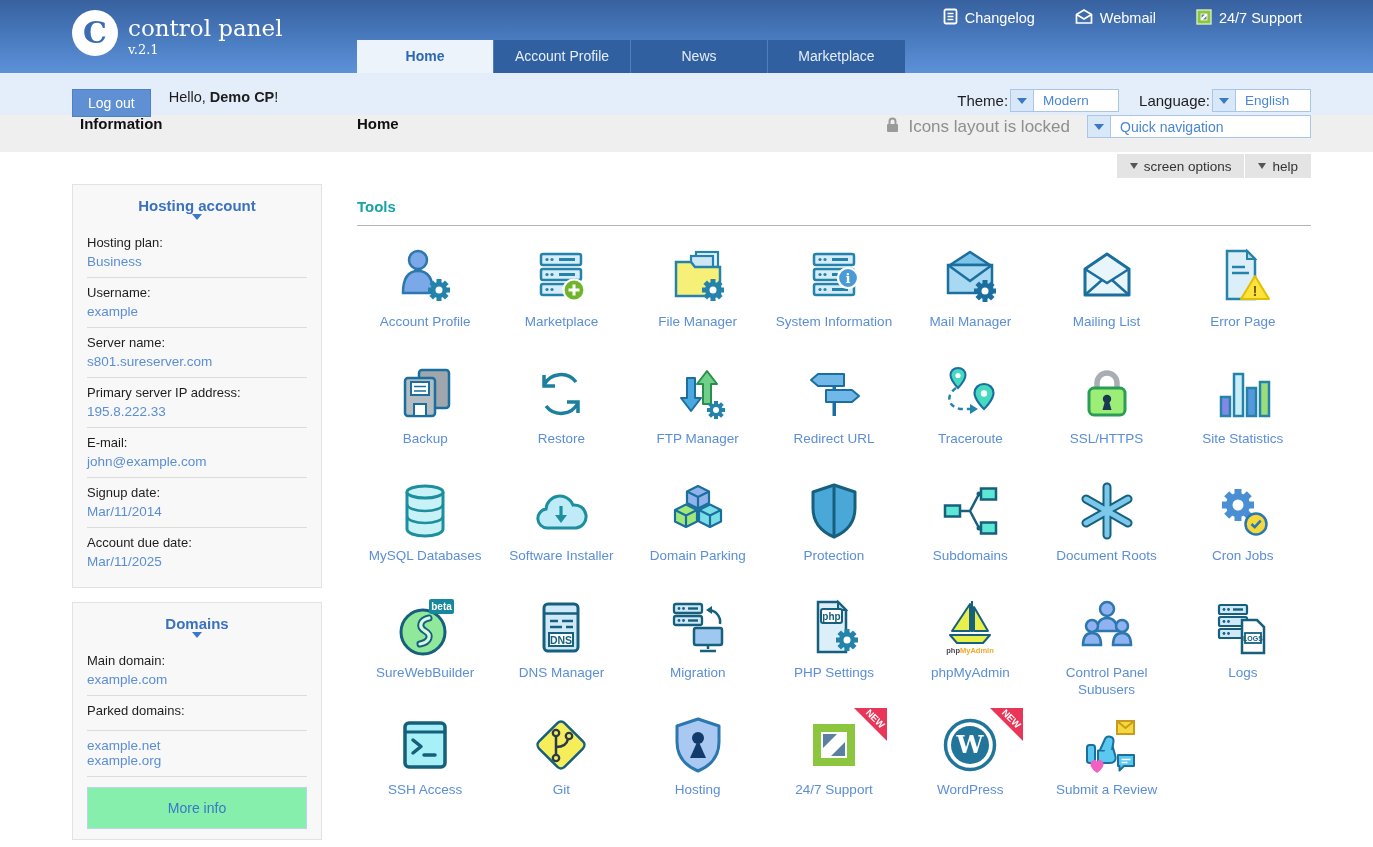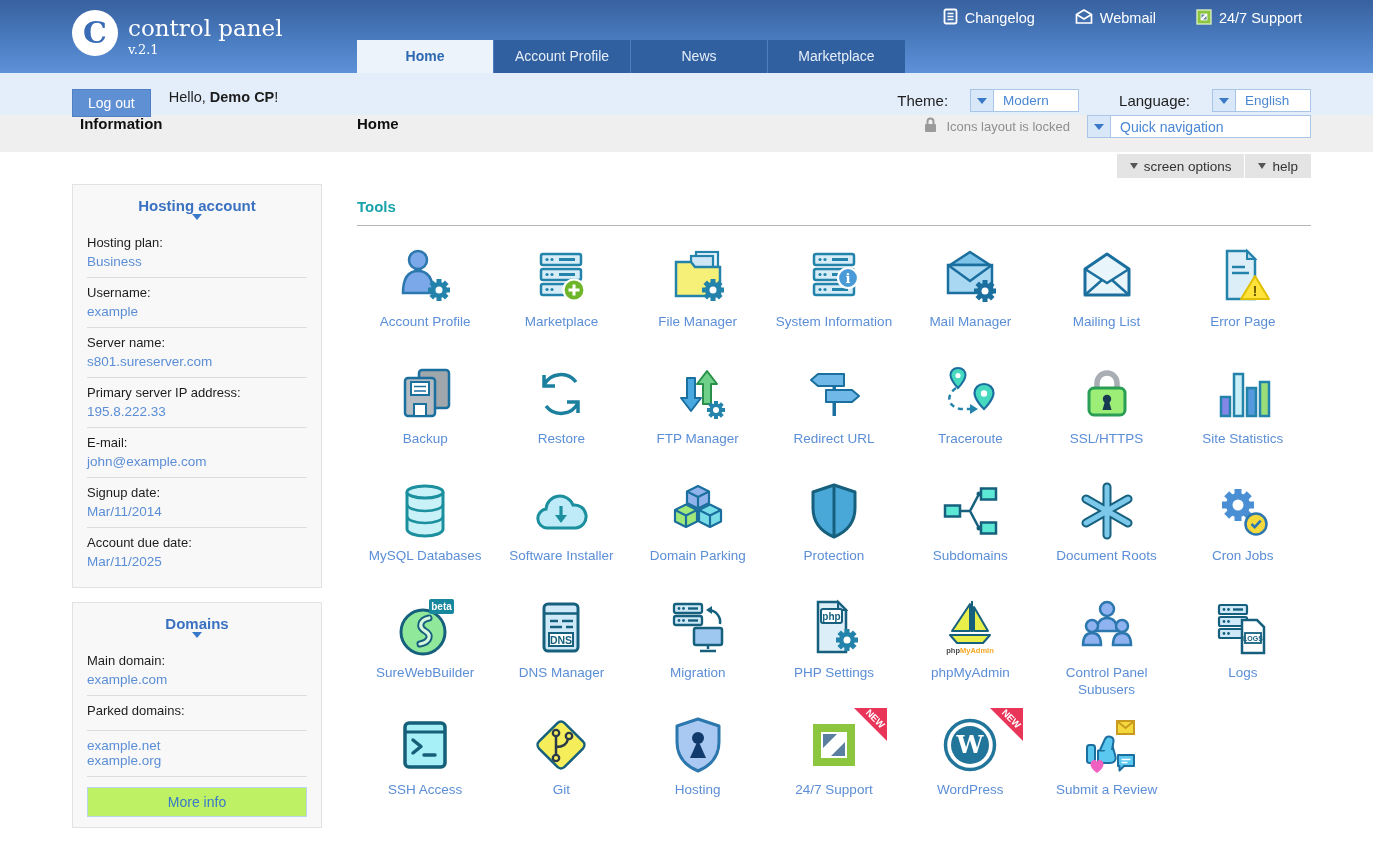--- a/index.html
+++ b/index.html
@@ -18,51 +18,51 @@
   .top-links { position:absolute; right:71px; top:8px; display:flex; gap:40px; }
   .top-link { display:flex; align-items:center; gap:7px; color:#fff; font-size:14.5px; cursor:pointer; }
   .tabs { position:absolute; left:357px; bottom:0; display:flex; }
   .tab { width:137px; height:33px; line-height:33px; text-align:center; font-size:14px; color:#e6eefa; background:#30609f; border-right:1px solid #4f7fbc; cursor:pointer; }
   .tab:last-child { border-right:none; }
   .tab.active { background:#ecf3fb; color:#2e68b0; font-weight:bold; }
   
   .welcome-bar { height:42px; background:#e4eefa; display:flex; align-items:flex-start; padding:16px 62px 0 72px; }
   .logout-btn { background:#6090d4; border:1px solid #4f80c4; color:#fff; font-size:14px; padding:5px 15px; cursor:pointer; font-family:inherit; }
   .greeting { margin-left:18px; font-size:14.5px; color:#1d1d1d; }
-  .wb-right { margin-left:auto; display:flex; align-items:center; gap:22px; }
+  .wb-right { margin-left:auto; display:flex; align-items:center; gap:2px; }
   .wb-label { font-size:15px; color:#1d1d1d; }
   .wb-label.lang { margin-left:18px; }
   .dd { display:inline-flex; align-items:stretch; border:1px solid #a9c6e8; background:#fff; height:23px; cursor:pointer; }
   .dd-btn { width:23px; background:#d9e8f8; border-right:1px solid #a9c6e8; display:flex; align-items:center; justify-content:center; }
   .dd-val { display:flex; align-items:center; padding:0 9px; color:#4a86d3; font-size:13.5px; }
   .caret-down { width:0; height:0; border-left:5px solid transparent; border-right:5px solid transparent; border-top:6px solid #3a78c8; }
   .caret-down.dark { border-top-color:#555; border-left-width:4.5px; border-right-width:4.5px; }
   .caret-right { width:0; height:0; border-top:5px solid transparent; border-bottom:5px solid transparent; border-left:6px solid #3a78c8; }
   
   .info-bar { height:37px; background:#efefef; display:flex; align-items:flex-start; }
   .info-left { width:357px; padding-left:80px; font-weight:bold; font-size:15px; color:#111; }
   .info-main { font-weight:bold; font-size:15px; color:#111; }
   .info-right { margin-left:auto; display:flex; align-items:center; gap:9px; padding-right:62px; }
-  .lock-text { color:#8e8e8e; font-size:13px; margin-right:8px; }
+  .lock-text { color:#8e8e8e; font-size:17px; margin-right:8px; }
   .dd.quicknav { width:224px; }
   .dd.quicknav .dd-val { font-size:14px; }
   .dd.theme { width:109px; } .dd.language { width:99px; }
   
   .options-row { height:28px; background:#fff; display:flex; justify-content:flex-end; padding-right:62px; gap:1px; }
   .btn-gray { background:#e4e4e4; border:none; color:#333; font-size:13.5px; padding:0 13px; height:24px; margin-top:2px; display:inline-flex; align-items:center; gap:6px; cursor:pointer; font-family:inherit; }
   
   .content { display:flex; padding:4px 62px 0 72px; }
   .sidebar { width:250px; flex-shrink:0; }
   .panel { background:#f8f8f8; border:1px solid #e2e2e2; padding:12px 14px 10px; margin-bottom:14px; }
   .panel-head { display:flex; justify-content:space-between; align-items:center; color:#3a71c1; font-weight:bold; font-size:15px; padding-bottom:8px; cursor:pointer;flex-direction:column; }
   .field { padding:7px 0 8px; border-bottom:1px solid #dcdcdc; }
   .field:last-child { border-bottom:none; }
   .field-label { color:#1d1d1d; font-size:13px; margin-bottom:4px; }
   .field-value { color:#5b8ed6; font-size:13.5px; cursor:pointer; }
-  .more-info-btn { display:block; width:100%; background:#bef264; border:1px solid #b9d4ee; color:#3a78c8; font-size:14px; text-align:center; padding:6px 0; margin-top:10px; cursor:pointer; font-family:inherit; }
+  .more-info-btn { display:block; width:100%; background:#86efac; border:1px solid #b9d4ee; color:#3a78c8; font-size:14px; text-align:center; padding:12px 0; margin-top:10px; cursor:pointer; font-family:inherit; }
   .side-section { display:flex; justify-content:space-between; align-items:center; padding:13px 4px; border-bottom:1px solid #c9c9c9; color:#3a71c1; font-weight:bold; font-size:15px; cursor:pointer; }
   
   .main { flex:1; padding-left:35px; }
   .tools-title { color:#18a2aa; font-weight:bold; font-size:15px; margin:14px 0 10px; }
   .tools-hr { border:none; border-top:1px solid #b5b5b5; margin:0 0 10px; }
   .tools-grid { display:grid; grid-template-columns:repeat(7,1fr); }
   .tool { min-height:117px; padding-top:9px; text-align:center; cursor:pointer; }
   .ic { width:64px; height:64px; margin:0 auto; position:relative; display:block; }
   .lbl { margin-top:5px; font-size:13.5px; color:#5b8ed6; line-height:1.25; padding:0 4px; }
   .ribbon { position:absolute; top:-5px; right:-21px; width:38px; height:38px; }

